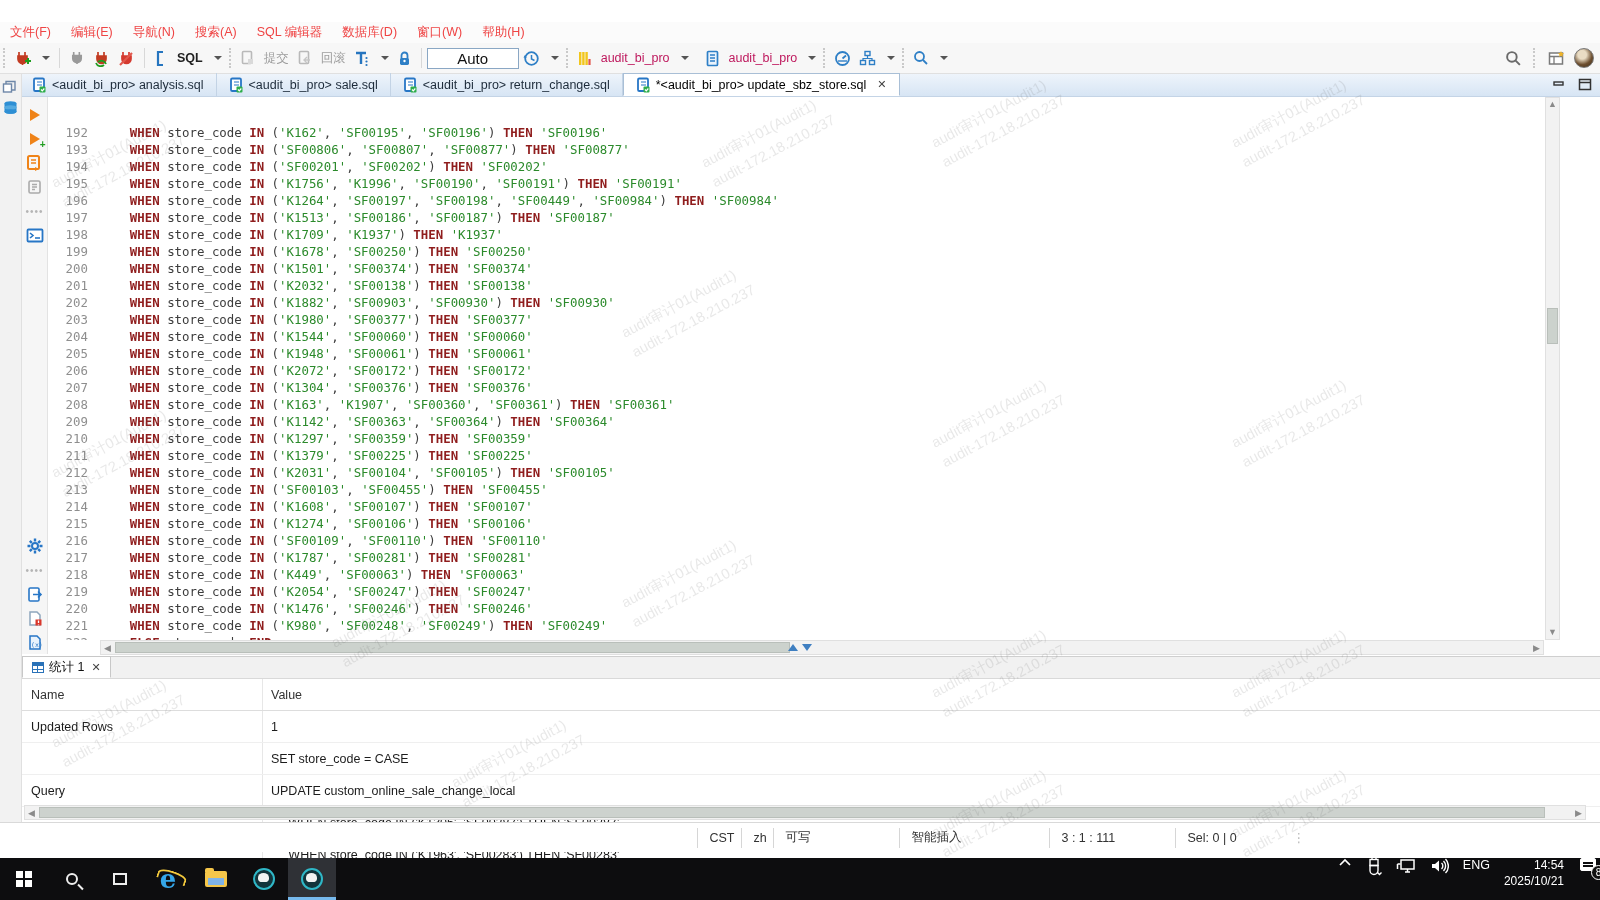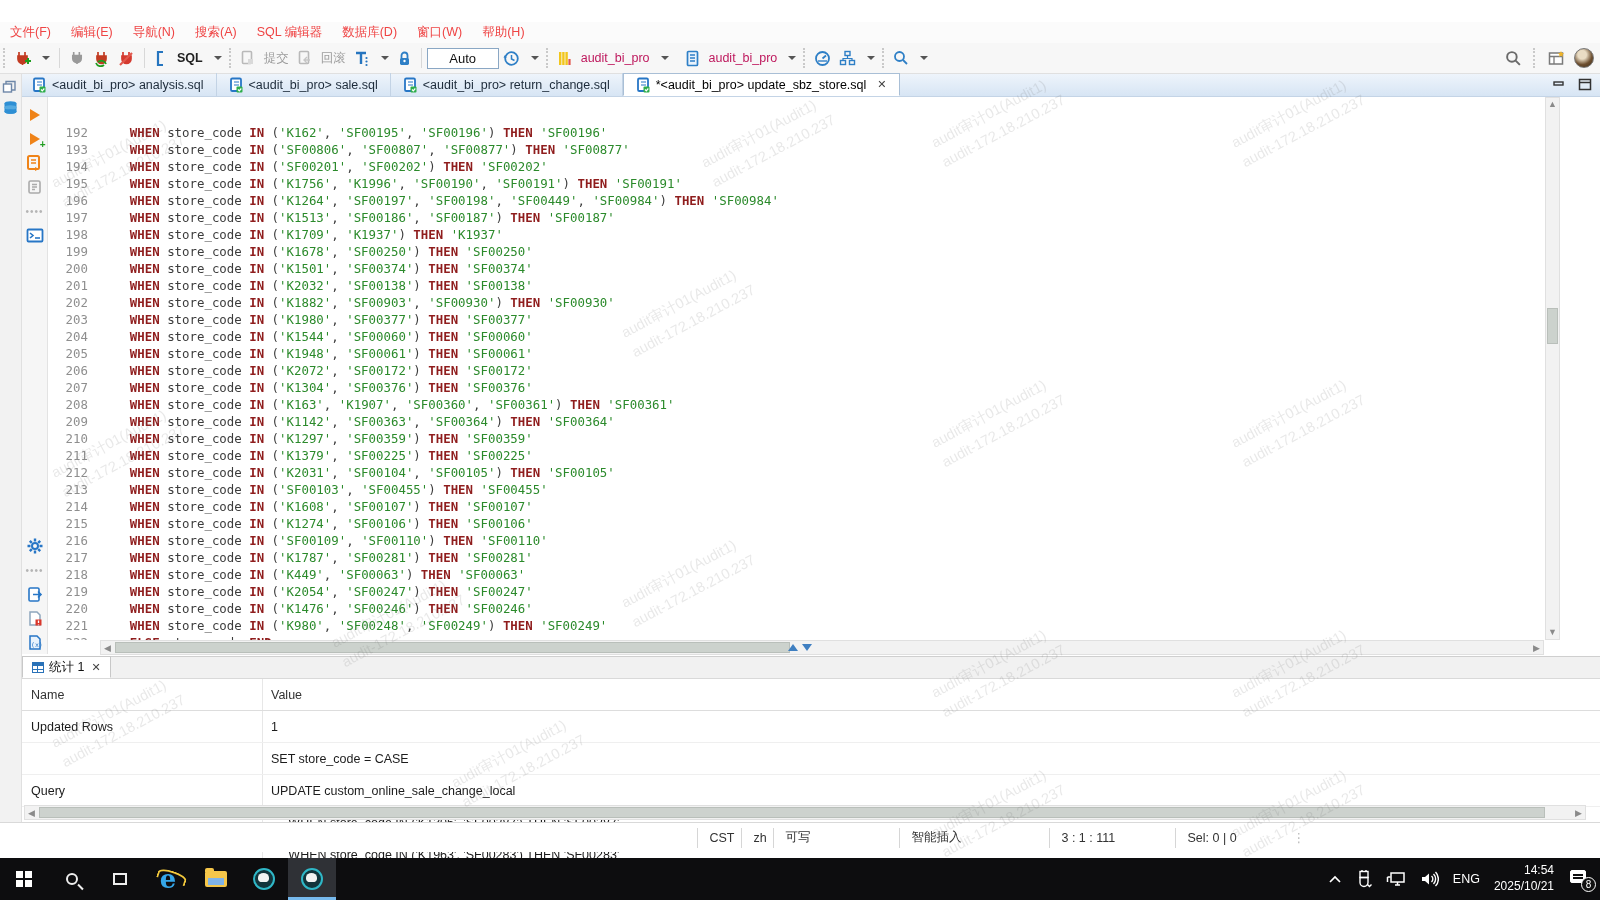--- a/index.html
+++ b/index.html
@@ -17,21 +17,21 @@
 .menu-item{padding:0 10px;height:100%;display:flex;align-items:center}
 
 
 .toolbar{position:absolute;left:0;top:43px;right:0;height:31px;background:#f7f7f7;display:flex;align-items:center;font-size:12.5px;color:#222;border-bottom:1px solid #e0e0e0}
 .tb-sep{width:1px;height:20px;background:#d8d8d8;margin:0 5px}
 .tb-dots{width:4px;height:20px;border-left:2px dotted #c9c9c9;margin:0 3px}
 .tb-btn{display:flex;align-items:center;gap:9px;padding:2px 4px;border-radius:2px}
 .caret{width:0;height:0;border-left:4px solid transparent;border-right:4px solid transparent;border-top:4px solid #555;margin-left:2px}
 .tb-txt{font-size:12.5px;color:#222}
 .tb-txt.dis{color:#9d9d9d}
-.auto-box{width:72px;height:21px;border:1px solid #8aa7c4;background:#fff;display:flex;align-items:center;justify-content:center;font-size:13px;color:#111}
+.auto-box{width:92px;height:21px;border:1px solid #8aa7c4;background:#fff;display:flex;align-items:center;justify-content:center;font-size:15px;color:#111}
 .combo-name{font-weight:normal;color:#be185d}
 .tb-right{margin-left:auto;display:flex;align-items:center;margin-right:6px;gap:8px}
 .avatar{width:20px;height:20px;border-radius:50%;background:radial-gradient(circle at 40% 32%,#e9dcc4 0 26%,#6d4f30 60%,#3c2a16 100%);border:1px solid #777}
 .ico{display:inline-block;line-height:0}
 
 
 .tabbar{position:absolute;left:0;top:74px;right:0;height:23px;background:linear-gradient(#eef4fb,#d7e5f4);display:flex;align-items:flex-end;font-size:12.5px;color:#222;border-bottom:1px solid #c4d4e6}
 .tabbar .corner-ico{width:20px;height:100%;display:flex;align-items:center;justify-content:center}
 .tab{display:flex;align-items:center;gap:5px;height:23px;padding:0 12px;border-right:1px solid #c3d3e5;color:#1d2b3a;white-space:nowrap}
 .tab.active{background:#fff;border:1px solid #a9bfd6;border-bottom:1px solid #fff;color:#000}
@@ -100,21 +100,21 @@
 .mag{width:12px;height:12px;border:2px solid #eee;border-radius:50%;position:relative}
 .mag:after{content:"";position:absolute;width:7px;height:2px;background:#eee;transform:rotate(45deg);left:9px;top:11px}
 .tview{width:14px;height:12px;border:2px solid #eee;position:relative}
 .ie-e{color:#35a6e8;font-size:26px;font-weight:bold;font-family:"DejaVu Serif",serif;line-height:24px;position:relative}
 .ie-e:after{content:"";position:absolute;left:-3px;top:4px;width:26px;height:9px;border:2px solid #f3c93c;border-bottom:none;border-radius:50% 50% 0 0;transform:rotate(18deg)}
 .folder{width:22px;height:16px;background:#f5c64a;border-radius:2px;position:relative}
 .folder:before{content:"";position:absolute;left:0;top:-3px;width:9px;height:4px;background:#f5c64a;border-radius:2px 2px 0 0}
 .folder:after{content:"";position:absolute;left:3px;top:7px;right:3px;bottom:2px;background:#7fb3e8}
 .beaver{width:22px;height:22px;border-radius:50%;background:#12343b;border:2.5px solid #2fb7c7;position:relative}
 .beaver:before{content:"";position:absolute;left:3px;top:3px;width:11px;height:9px;background:#f2f2f2;border-radius:50% 50% 40% 40%}
-.tray{margin-left:auto;display:flex;align-items:center;gap:14px;padding-right:10px;color:#fff}
+.tray{margin-left:auto;display:flex;gap:14px;color:#fff}
 .tray .txt{font-size:12.5px;color:#fff}
 .clockblk{text-align:right;font-size:12px;line-height:1.3}
 .notif{position:relative;width:22px;height:18px}
 .notif .bub{position:absolute;right:4px;top:0;width:16px;height:13px;border:1.5px solid #fff;border-radius:2px;background:#fff}
 .notif .bub i{position:absolute;left:2px;height:1.5px;background:#0d0d0f;right:2px}
 .badge{position:absolute;right:-6px;bottom:-4px;width:15px;height:15px;border-radius:50%;background:#111;border:1.5px solid #fff;color:#fff;font-size:10px;display:flex;align-items:center;justify-content:center}
 
 
 .wm{position:absolute;transform:rotate(-28deg);color:rgba(110,110,110,.16);font-size:14.5px;line-height:1.5;pointer-events:none;z-index:5;white-space:nowrap}
 

